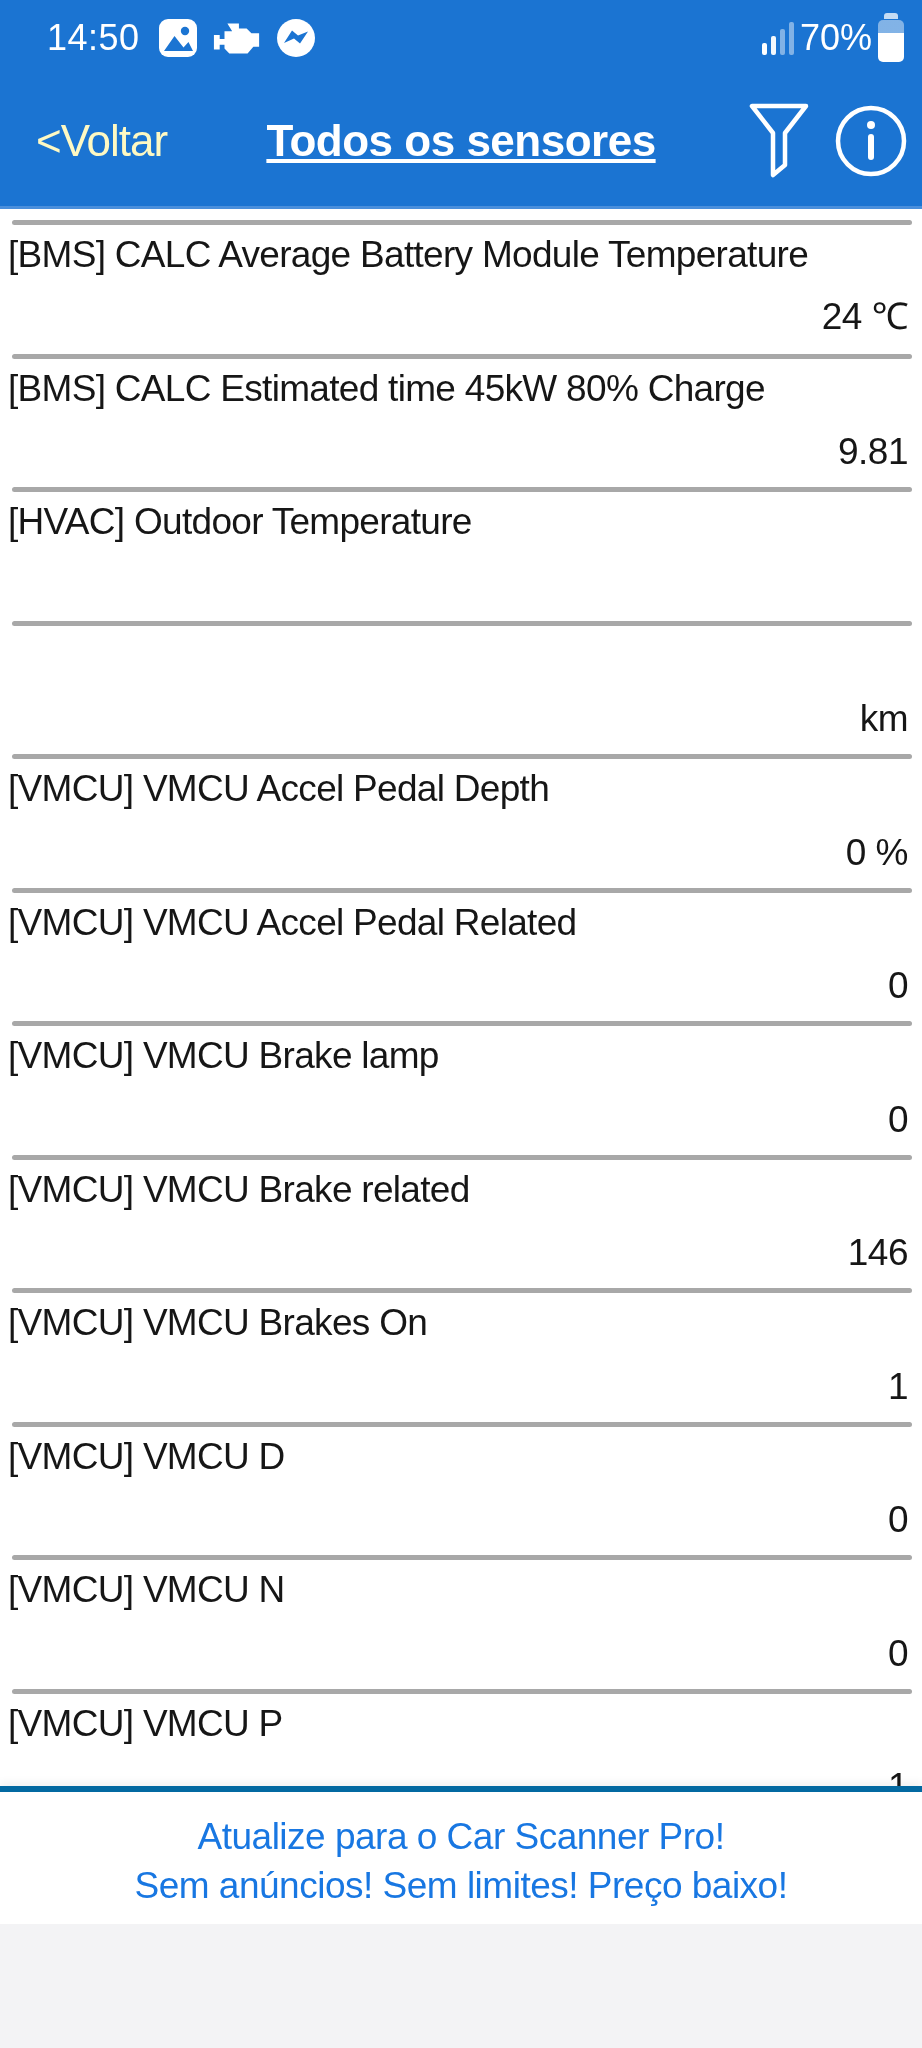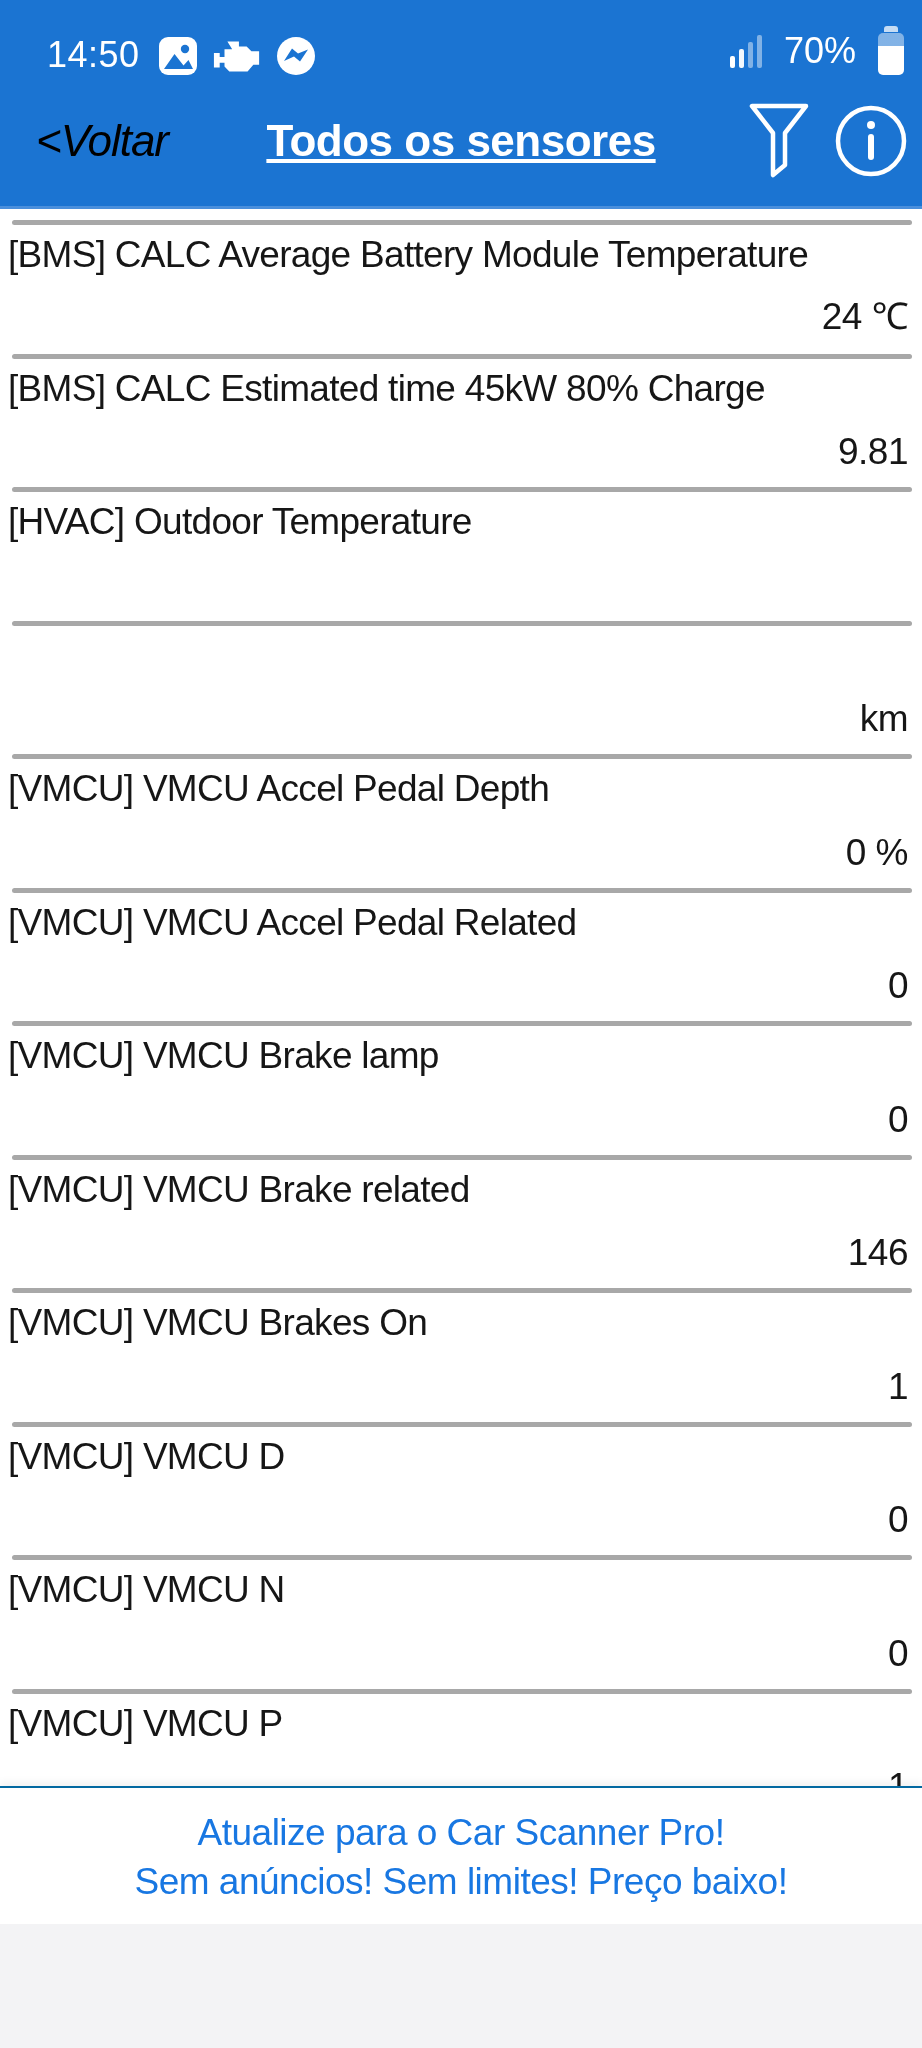--- a/index.html
+++ b/index.html
@@ -7,43 +7,43 @@
     position:relative;width:922px;height:2048px;overflow:hidden;
     background:#ffffff;font-family:"Liberation Sans",sans-serif;
   }
   
   .topbar{
     position:absolute;top:0;left:0;width:922px;height:209px;
     background:#1b74d2;border-bottom:3px solid #4a8fdc;box-sizing:border-box;
   }
   .statusbar{
     position:absolute;top:0;left:0;right:0;height:76px;
-    display:flex;align-items:flex-end;padding:0 18px 0 47px;box-sizing:border-box;
+    display:flex;align-items:center;padding:0 18px 0 47px;box-sizing:border-box;
     color:#fff;
   }
   .status-time{font-size:36px;letter-spacing:0.5px;}
   .status-left-icons{display:flex;align-items:center;gap:14px;margin-left:18px;}
   .status-spacer{flex:1;}
-  .status-right{display:flex;align-items:center;gap:18px;}
+  .status-right{display:flex;align-items:center;gap:2px;}
   .sigbars{display:flex;align-items:flex-end;gap:4px;height:34px;margin-right:4px;}
   .sigbars .b{width:5px;background:#fff;border-radius:2px;}
   .b1{height:12px;opacity:1;}
   .b2{height:19px;opacity:.95;}
   .b3{height:26px;opacity:.45;}
   .b4{height:33px;opacity:.45;}
   .battery-pct{font-size:36px;}
   .battery{position:relative;width:26px;height:50px;margin-left:4px;}
   .battery .cap{position:absolute;top:0;left:6px;width:14px;height:6px;background:rgba(255,255,255,.75);border-radius:3px 3px 0 0;}
   .battery .body{position:absolute;top:7px;left:0;width:26px;height:42px;border-radius:5px;
     background:linear-gradient(to bottom,rgba(255,255,255,.45) 0 30%,#ffffff 30% 100%);}
   
   .appbar{position:absolute;top:76px;left:0;right:0;height:130px;}
   .back-btn{
     position:absolute;left:36px;top:50%;transform:translateY(-50%);
-    color:#000000;font-size:44px;letter-spacing:-1px;font-style:italic;
+    color:#fef9c3;font-size:44px;letter-spacing:-1px;
   }
   .app-title{
     position:absolute;left:50%;top:50%;transform:translate(-50%,-50%);
     color:#fff;font-size:44px;font-weight:bold;white-space:nowrap;letter-spacing:-0.5px;text-decoration:underline;
   }
   .filter-btn{position:absolute;right:112px;top:50%;transform:translateY(-50%);width:62px;height:78px;}
   .info-btn{position:absolute;right:14px;top:50%;transform:translateY(-50%);width:74px;height:74px;}
   
   .sensor-list{
     position:absolute;top:209px;left:0;right:0;bottom:0;
@@ -55,21 +55,21 @@
     position:absolute;top:14px;left:8px;right:12px;
     font-size:37px;color:#161616;letter-spacing:-0.7px;white-space:nowrap;overflow:hidden;
   }
   .sensor-value{
     position:absolute;bottom:14px;right:14px;
     font-size:37px;color:#161616;letter-spacing:-0.5px;white-space:nowrap;
   }
   
   .ad-banner{
     position:absolute;top:1786px;left:0;right:0;height:138px;z-index:5;
-    background:#ffffff;border-top:2px solid #0369a1;
+    background:#ffffff;border-top:6px solid #0369a1;
     box-shadow:0 -4px 8px rgba(0,0,0,.05);
     display:flex;flex-direction:column;justify-content:center;align-items:center;
     color:#1877e2;font-size:37px;line-height:49px;letter-spacing:-0.5px;text-align:center;
   }
   
   .navbar{
     position:absolute;top:1924px;left:0;right:0;height:124px;z-index:6;
     background:#f3f3f5;
   }
   .nav-recents{position:absolute;left:184px;top:1973px;display:flex;gap:13px;height:53px;}

